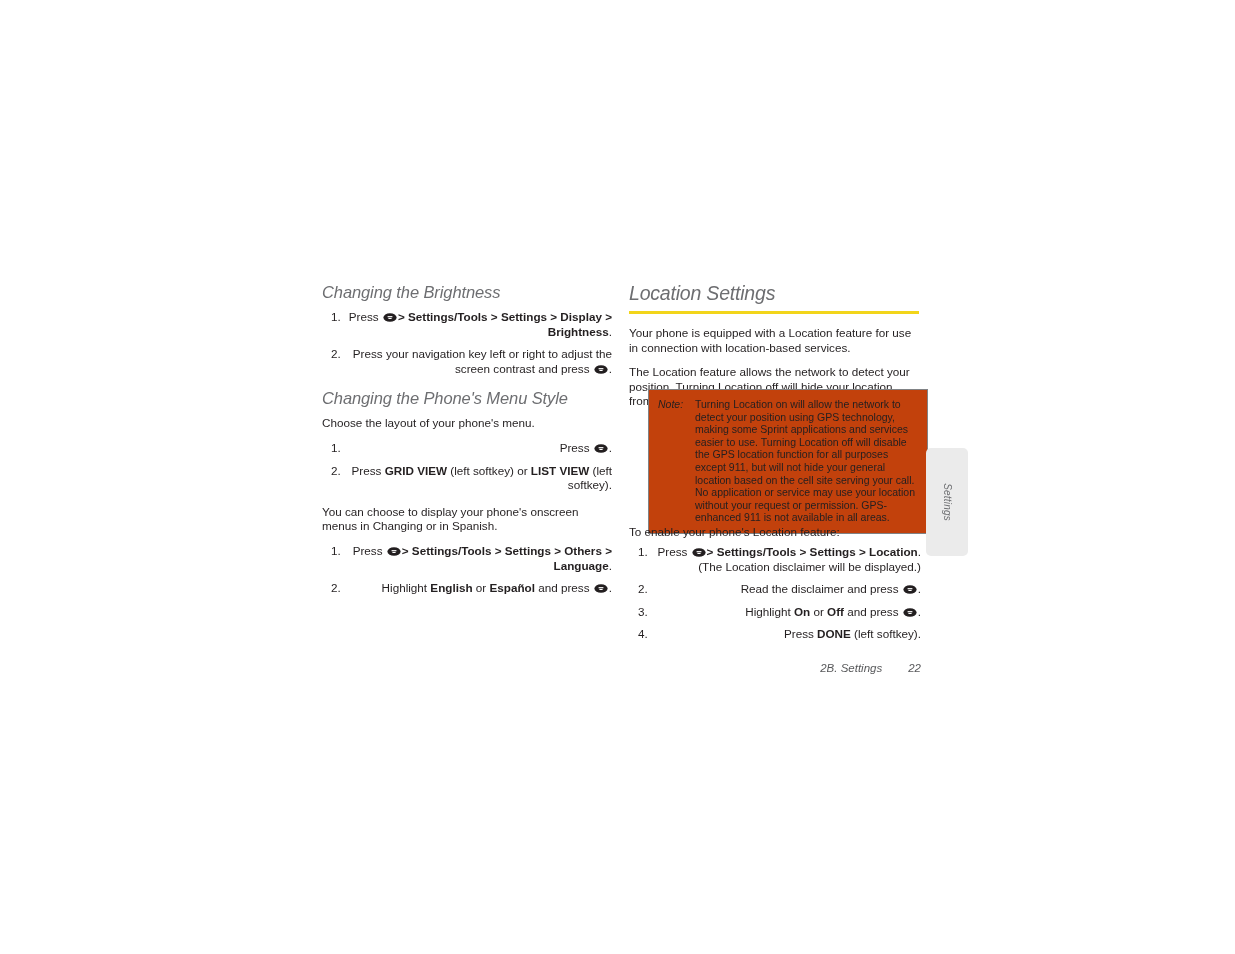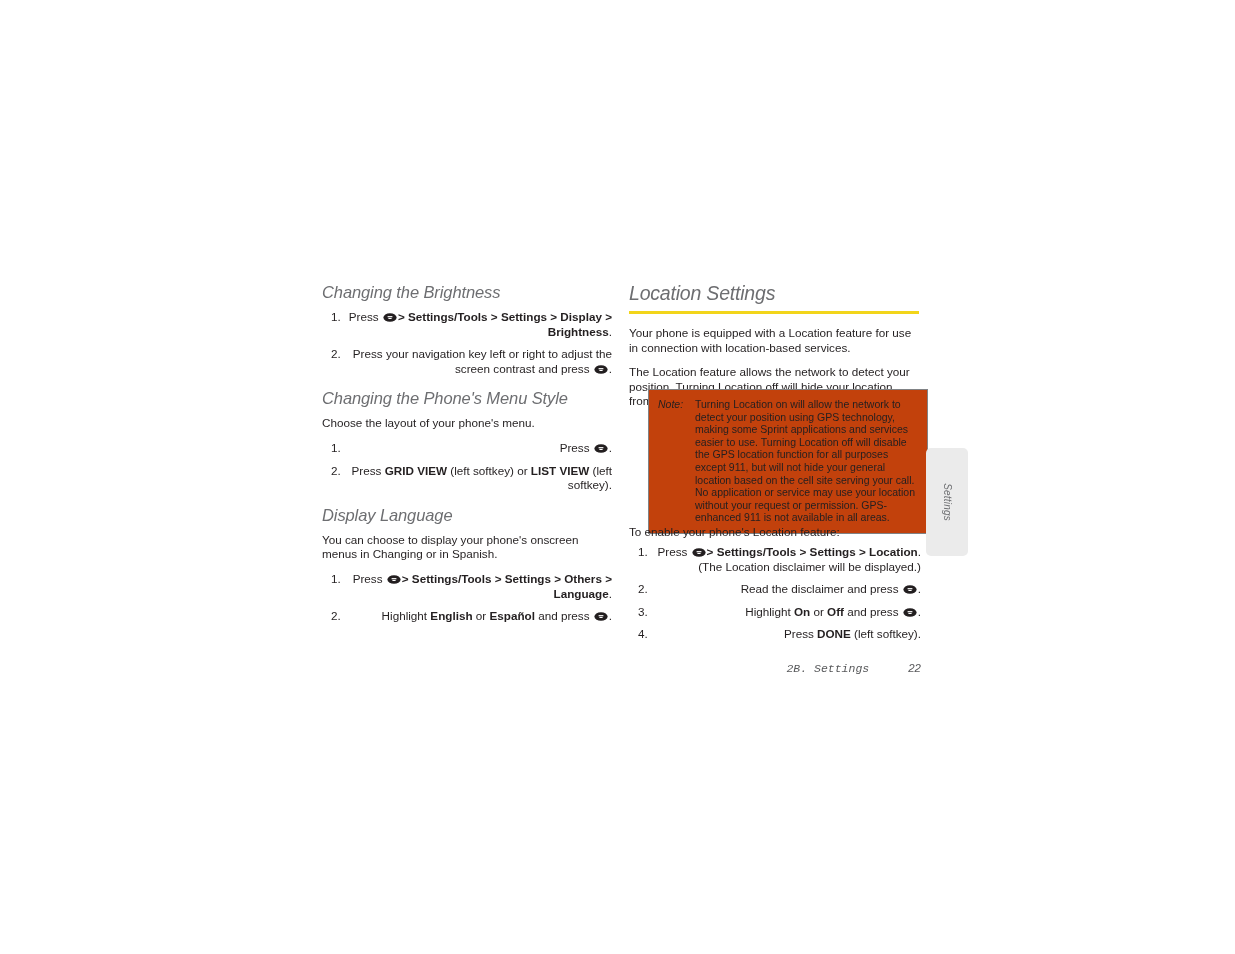--- a/index.html
+++ b/index.html
@@ -178,21 +178,21 @@
   .footer {
     position: absolute;
     left: 629px;
     top: 662px;
     width: 292px;
     text-align: right;
     font-size: 11.5px;
     font-style: italic;
     color: #58595b;
   }
-  .footer .chap { margin-right: 39px; font-family: Liberation Mono, monospace; }
+  .footer .chap { margin-right: 26px; }
   .footer .pg { font-style: italic; }
 </style>
 </head>
 <body>
 
 <div class="page">
 
   <div class="col col-left">
 
     <h3 class="h-sub">Changing the Brightness</h3>
@@ -224,21 +224,20 @@
               <path d="M1 4.5 L7 1.1 L13 4.5 L7 7.9 Z" fill="#231f20"></path>
               <rect x="4.6" y="3.1" width="4.8" height="1.2" fill="#ffffff"></rect>
               <rect x="5.4" y="5.0" width="3.2" height="1.0" fill="#ffffff"></rect>
             </svg></span><span>.</span>
       </li>
       <li>
         <span>Press </span><b>GRID VIEW</b><span> (left softkey) or </span><b>LIST VIEW</b><span> (left softkey).</span>
       </li>
     </ol>
 
-    <h3 class="h-sub">Display Language</h3>
     <p class="body">You can choose to display your phone's onscreen menus in Changing or in Spanish.</p>
     <ol class="steps">
       <li>
         <span>Press </span><span class="keyicon"><svg width="14" height="9" viewBox="0 0 14 9">
               <ellipse cx="7" cy="4.5" rx="6.6" ry="4.3" fill="#231f20"></ellipse>
               <path d="M1 4.5 L7 1.1 L13 4.5 L7 7.9 Z" fill="#231f20"></path>
               <rect x="4.6" y="3.1" width="4.8" height="1.2" fill="#ffffff"></rect>
               <rect x="5.4" y="5.0" width="3.2" height="1.0" fill="#ffffff"></rect>
             </svg></span><b>&gt; Settings/Tools &gt; Settings &gt; Others &gt; Language</b><span>.</span>
       </li>

